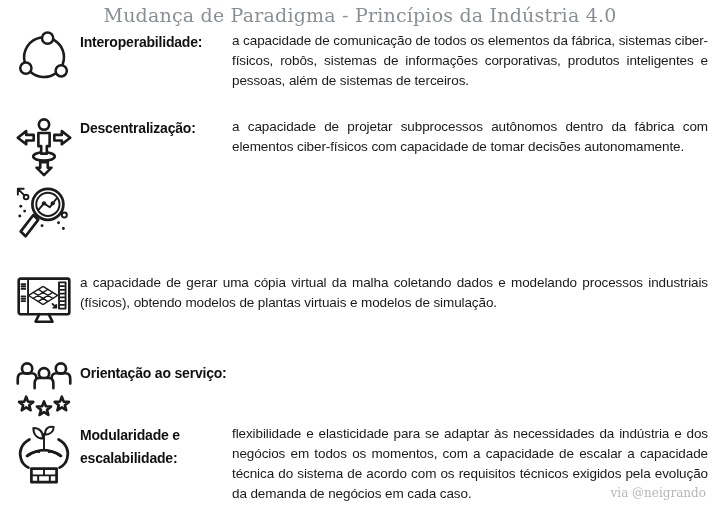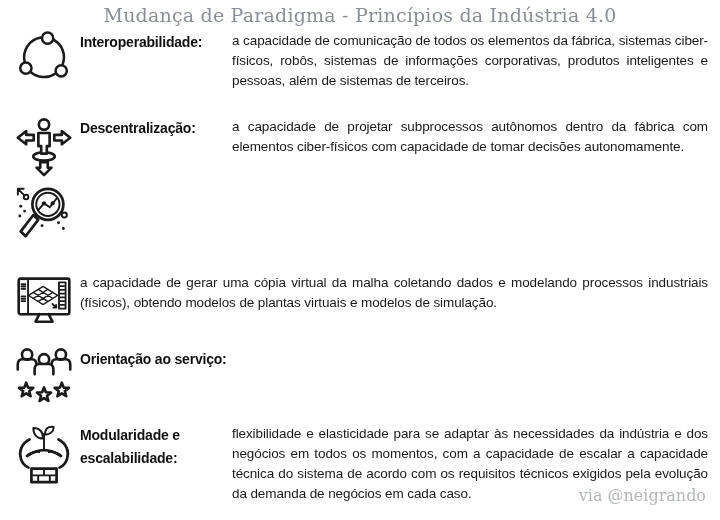--- a/index.html
+++ b/index.html
@@ -18,21 +18,21 @@
   .label{
     flex:0 0 152px;width:152px;font-weight:bold;font-size:14px;line-height:23px;
     letter-spacing:-0.2px;padding-top:1px;color:#111;
   }
   .desc{
     flex:1;font-size:13.5px;line-height:20px;text-align:justify;
     padding-top:1px;letter-spacing:-0.1px;color:#1a1a1a;
   }
   .watermark{
     position:absolute;right:14px;top:486px;
-    font-family:"DejaVu Serif",serif;font-size:16px;color:#b4b7ba;
+    font-family:"DejaVu Serif",serif;font-size:12px;color:#b4b7ba;
   }
   .ic{stroke:#1b1b1b;fill:none;stroke-width:2.8;stroke-linecap:round;stroke-linejoin:round;}
   .ic-thin{stroke:#1b1b1b;fill:none;stroke-width:2;stroke-linecap:round;stroke-linejoin:round;}
   .ic-fillw{stroke:#1b1b1b;fill:#ffffff;stroke-width:2.8;stroke-linecap:round;stroke-linejoin:round;}
   .ic-dot{fill:#1b1b1b;stroke:none;}
 </style>
 </head>
 <body>
 
 <div class="page">
@@ -103,21 +103,21 @@
           <rect class="ic-thin" x="-11" y="-11" width="22" height="22"></rect>
           <path class="ic-thin" d="M-3.7 -11 V11 M3.7 -11 V11 M-11 -3.7 H11 M-11 3.7 H11"></path>
         </g>
         <path class="ic-thin" d="M41 34 l4 4 M45 35 v3 h-3"></path>
         <path class="ic" d="M27 45 L23 53 H41 L37 45"></path>
       </svg>
     </div>
     <div class="desc">a capacidade de gerar uma cópia virtual da malha coletando dados e modelando processos industriais (físicos), obtendo modelos de plantas virtuais e modelos de simulação.</div>
   </div>
 
-  <div class="row" style="top:347px">
+  <div class="row" style="top:361px">
     <div class="icon-box">
       <svg width="60" height="62" viewBox="0 0 64 64">
         <circle class="ic" cx="14" cy="7" r="5.5"></circle>
         <path class="ic" d="M4 23 V18 Q4 12 9 12 H19 Q24 12 24 18 V23"></path>
         <circle class="ic" cx="50" cy="7" r="5.5"></circle>
         <path class="ic" d="M40 23 V18 Q40 12 45 12 H55 Q60 12 60 18 V23"></path>
         <circle class="ic-fillw" cx="32" cy="12" r="5.5"></circle>
         <path class="ic-fillw" d="M22 28 V23 Q22 17 27 17 H37 Q42 17 42 23 V28"></path>
         <g>
           <path class="ic" transform="translate(13 45)" d="M0,-8 L2,-2.75 L7.61,-2.47 L3.23,1.05 L4.7,6.47 L0,3.4 L-4.7,6.47 L-3.23,1.05 L-7.61,-2.47 L-2,-2.75 Z"></path>

